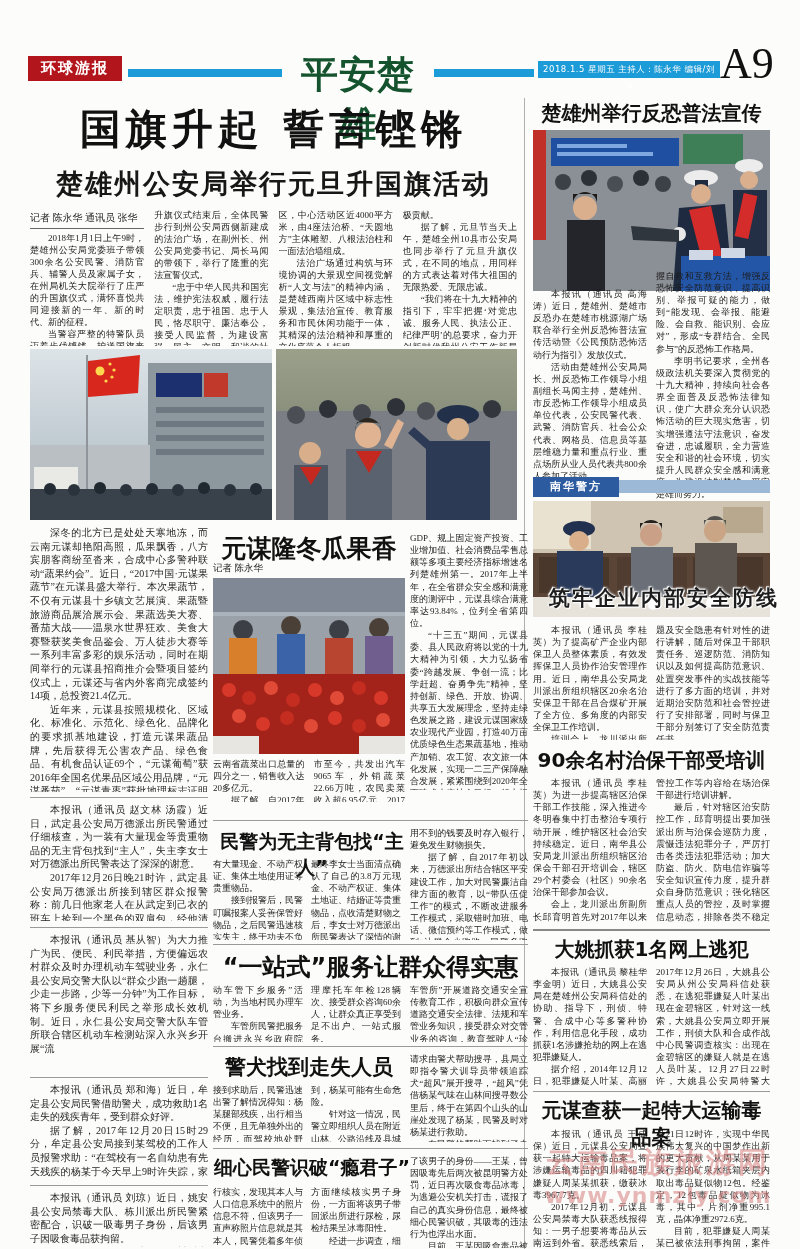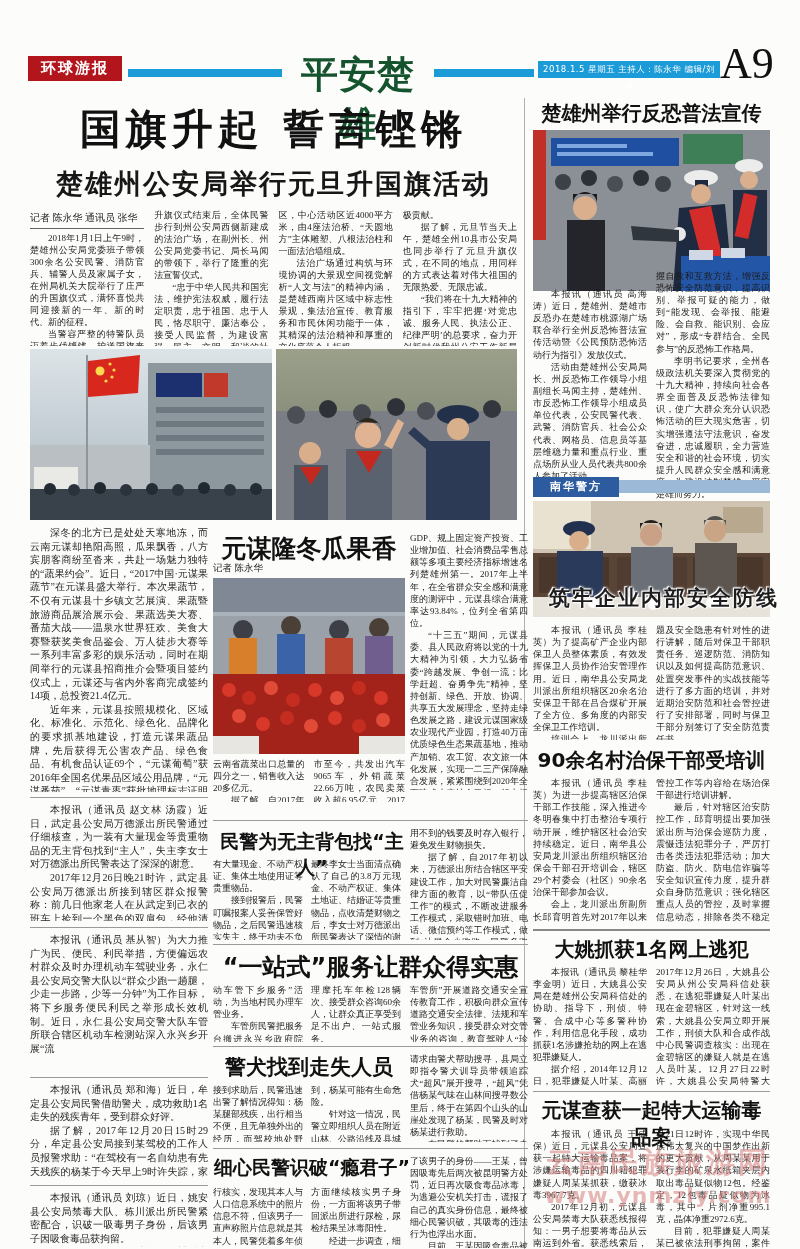--- a/index.html
+++ b/index.html
@@ -148,21 +148,21 @@
       <rect x="70" y="100" width="46" height="71" fill="#5a6270"></rect>
       <path d="M80 102 L106 102 L93 124 Z" fill="#c4281f"></path>
       <path d="M108 96 L122 70 L128 74 L116 100 Z" fill="#e0b492"></path>
       <circle cx="34" cy="104" r="11" fill="#d9ae8a"></circle>
       <rect x="18" y="116" width="34" height="55" fill="#4d5563"></rect>
       <path d="M24 118 L46 118 L35 136 Z" fill="#c4281f"></path>
     </svg>
   </div>
 
   <div class="tb fzA" style="left:30px;top:526px;width:178px;height:266px;">
-      <p>深冬的北方已是处处天寒地冻，而云南元谋却艳阳高照，瓜果飘香，八方宾朋客商纷至沓来，共赴一场魅力独特的“蔬果约会”。近日，“2017中国·元谋果蔬节”在元谋县盛大举行。本次果蔬节，不仅有元谋县十乡镇文艺展演、果蔬暨旅游商品展洽展示会、果蔬选美大赛、番茄大战——温泉水世界狂欢、美食大赛暨获奖美食品鉴会、万人徒步大赛等一系列丰富多彩的娱乐活动，同时在期间举行的元谋县招商推介会暨项目签约仪式上，元谋还与省内外客商完成签约14项，总投资21.4亿元。</p>
+      <p>深冬的北方已是处处天寒地冻，而云南元谋却艳阳高照，瓜果飘香，八方宾朋客商纷至沓来，合成中心多警种联动“蔬果约会”。近日，“2017中国·元谋果蔬节”在元谋县盛大举行。本次果蔬节，不仅有元谋县十乡镇文艺展演、果蔬暨旅游商品展洽展示会、果蔬选美大赛、番茄大战——温泉水世界狂欢、美食大赛暨获奖美食品鉴会、万人徒步大赛等一系列丰富多彩的娱乐活动，同时在期间举行的元谋县招商推介会暨项目签约仪式上，元谋还与省内外客商完成签约14项，总投资21.4亿元。</p>
       <p>近年来，元谋县按照规模化、区域化、标准化、示范化、绿色化、品牌化的要求抓基地建设，打造元谋果蔬品牌，先后获得无公害农产品、绿色食品、有机食品认证69个，“元谋葡萄”获2016年全国名优果品区域公用品牌，“元谋番茄”、“元谋青枣”获批地理标志证明商标。</p>
     </div>
   <div class="abs hd midTitle" style="left:213px;top:532px;width:192px;font-size:25px;">元谋隆冬瓜果香</div>
   <div class="abs" style="left:213px;top:562px;width:186px;text-align:left;font-size:9.5px;">记者 陈永华</div>
   <div class="ph" style="left:213px;top:578px;width:192px;height:176px;">
     <svg viewBox="0 0 192 176">
       <rect width="192" height="176" fill="#9aa1a8"></rect>
       <rect width="192" height="34" fill="#7f8894"></rect>
       <rect y="34" width="192" height="4" fill="#aab3bc"></rect>
       <circle cx="30" cy="52" r="10" fill="#3c3f45"></circle>

